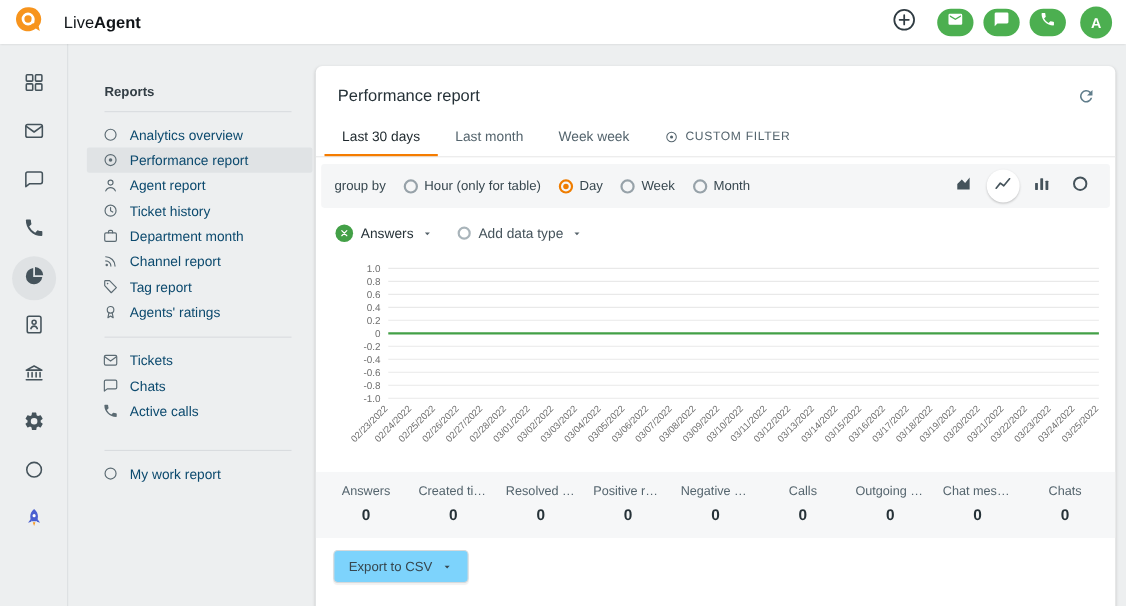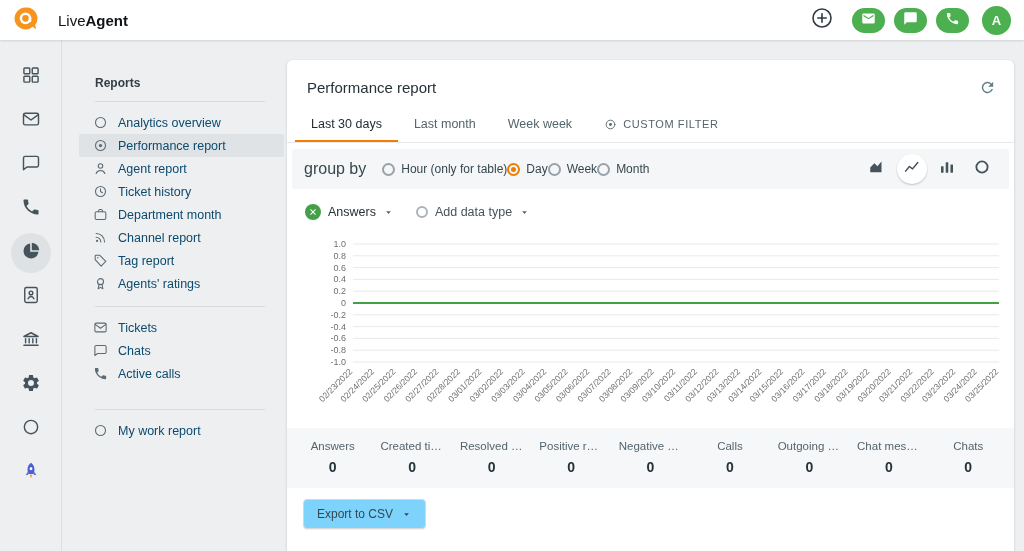--- a/index.html
+++ b/index.html
@@ -37,22 +37,22 @@
   .card-head{display:flex;align-items:center;padding:19px 18px 12px 20px}
   .card-title{font-size:15px;font-weight:500;color:#263238}
   .refresh{margin-left:auto;color:#607d8b;cursor:pointer;display:flex}
   .tabs{display:flex;align-items:stretch;height:35px;border-bottom:1px solid #e9e9e9;padding:0 8px}
   .tab{display:flex;align-items:center;gap:6px;padding:0 16px;font-size:12.5px;color:#54646d;cursor:pointer;border-bottom:2px solid transparent}
   .tab.active{color:#1d272c;border-bottom-color:#f57c00}
   .tab.filter{font-size:11px;letter-spacing:.6px}
   .tab-ic{display:flex;color:#54646d}
 
   .toolbar{background:#f5f6f7;height:40px;display:flex;align-items:center;margin:6px 5px 0;border-radius:3px;padding:0 12px;gap:16px}
-  .gb-label{font-size:16px;color:#37474f}
-  .radios{display:flex;gap:0;align-items:flex-end}
+  .gb-label{font-size:12px;color:#37474f}
+  .radios{display:flex;gap:16px;align-items:flex-end}
   .radio{display:flex;align-items:center;gap:6px;cursor:pointer}
   .rdot{width:13px;height:13px;border-radius:50%;border:2px solid #97a2a9;position:relative;flex:0 0 auto}
   .radio.selected .rdot{border-color:#ef7d00}
   .radio.selected .rdot::after{content:"";position:absolute;inset:2px;border-radius:50%;background:#ef7d00}
   .rlabel{font-size:12px;color:#37474f}
   .chart-types{margin-left:auto;display:flex;align-items:center;gap:5px}
   .ct{width:30px;height:30px;border-radius:50%;display:flex;align-items:center;justify-content:center;color:#45535b;cursor:pointer}
   .ct.active{background:#fff;box-shadow:0 1px 2px rgba(0,0,0,.22)}
 
   .series-row{display:flex;align-items:center;gap:22px;padding:15px 18px 6px}

